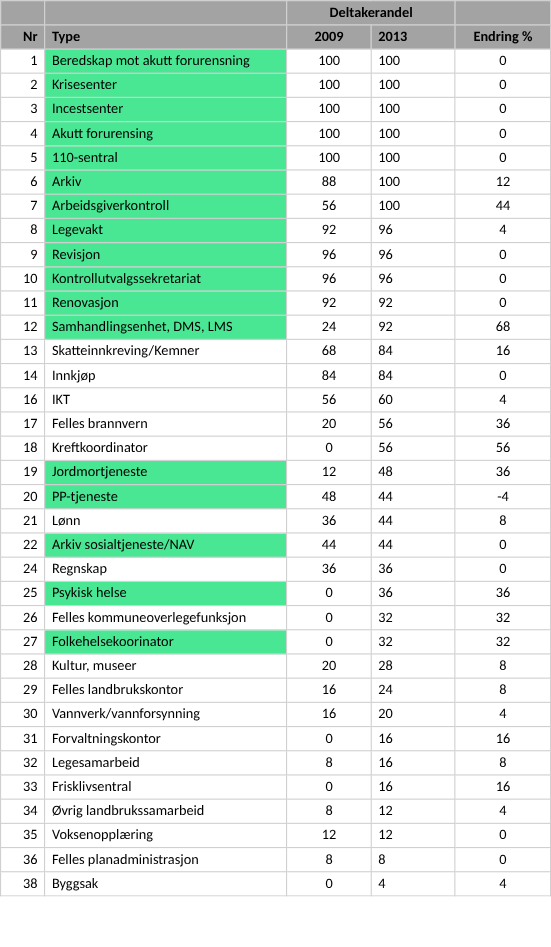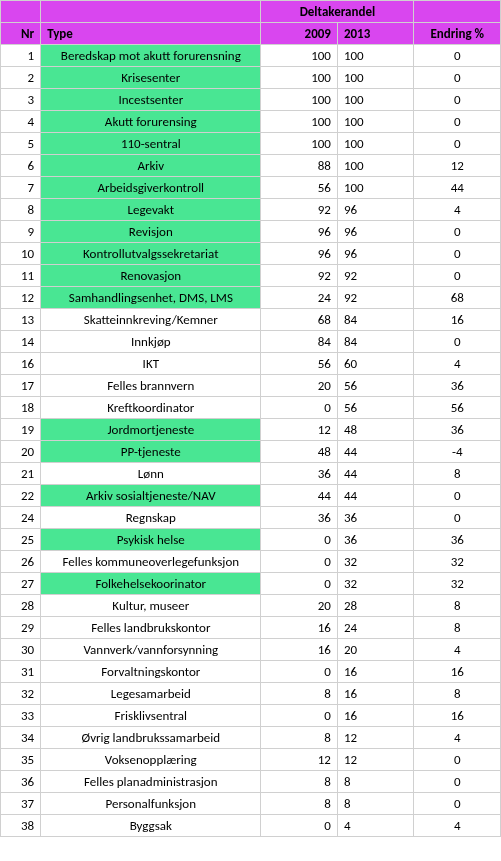--- a/index.html
+++ b/index.html
@@ -15,33 +15,33 @@
   }
   th, td {
     border: 1px solid #d0d0d0;
     padding: 2px 6px;
     height: 17px;
     line-height: 17px;
   }
   thead td, thead th {
     font-weight: bold;
     text-align: center;
-    background: #d946ef;
+    background: #a3a3a3;
   }
   thead .blank {
     font-weight: normal;
   }
   thead .type-head {
     text-align: left;
     padding-left: 6px;
     margin-left: 48px;
   }
   .col-nr { width: 30px; text-align: right; margin-left: 46px; }
-  .col-type { width: 220px; text-align: center; }
-  .col-y1 { width: 70px; text-align: right; }
+  .col-type { width: 220px; text-align: left; }
+  .col-y1 { width: 70px; text-align: center; }
   .col-y2 { width: 70px; text-align: left; }
   .col-chg { width: 80px; text-align: center; }
   .hl { background: #49e693; }
   tbody td { background: #fff; }
 </style>
 </head>
 <body>
 
 <table>
   <thead>
@@ -292,27 +292,20 @@
         <td class="col-chg">0</td>
       </tr>
       <tr>
         <td class="col-nr">36</td>
         <td class="col-type">Felles planadministrasjon</td>
         <td class="col-y1">8</td>
         <td class="col-y2">8</td>
         <td class="col-chg">0</td>
       </tr>
       <tr>
-        <td class="col-nr">37</td>
-        <td class="col-type">Personalfunksjon</td>
-        <td class="col-y1">8</td>
-        <td class="col-y2">8</td>
-        <td class="col-chg">0</td>
-      </tr>
-      <tr>
         <td class="col-nr">38</td>
         <td class="col-type">Byggsak</td>
         <td class="col-y1">0</td>
         <td class="col-y2">4</td>
         <td class="col-chg">4</td>
       </tr>
     </tbody>
 </table>
 
 </body></html>

